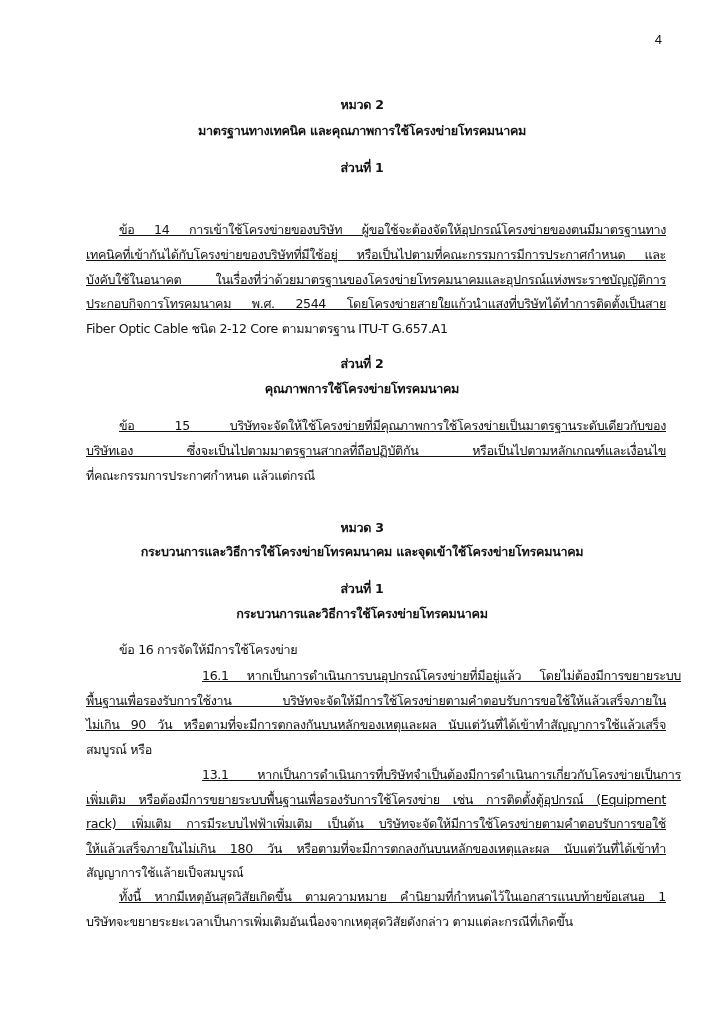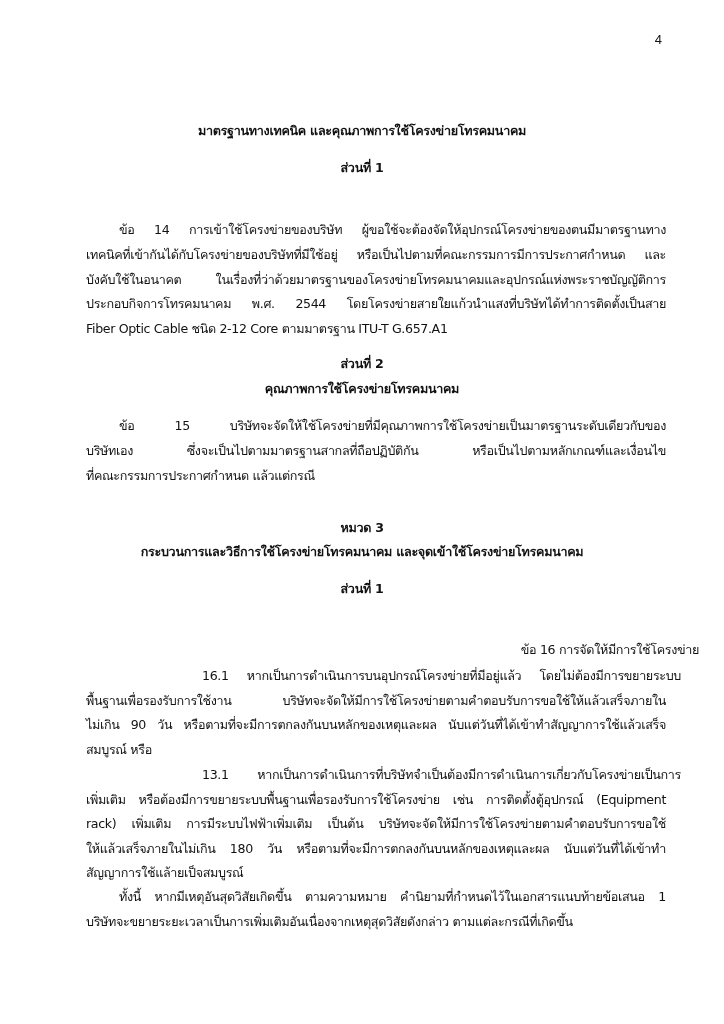--- a/index.html
+++ b/index.html
@@ -2,49 +2,51 @@
 <html><head>
 <meta charset="utf-8">
 <style>
   html, body { margin:0; padding:0; background:#ffffff; }
   body { width:724px; height:1024px; position:relative; overflow:hidden;
          font-family:"DejaVu Sans","Liberation Sans",sans-serif; color:#111; }
   .page { position:absolute; left:0; top:0; width:724px; height:1024px; background:#fff; }
   .pnum { position:absolute; right:62px; top:32px; font-size:13px; font-family:"Liberation Sans",sans-serif; }
   .ln { position:absolute; left:86px; width:580px; font-size:12.6px; line-height:18px; white-space:nowrap; letter-spacing:-0.35px; }
   .c { text-align:center; left:62px; width:600px; font-weight:bold; letter-spacing:-0.3px; }
-  .i1 { left:119px;text-align:right; }
+  .i1 { left:119px; }
   .i2 { left:202px; }
-  .j { text-align:justify; text-align-last:justify; }
+  .j { text-align:justify; text-align-last:justify;text-decoration:underline; }
 </style>
 </head>
 <body>
 
 <div class="page">
   <div class="pnum">4</div>
 
+  <div class="ln c" style="top:96px">หมวด 2</div>
   <div class="ln c" style="top:122px">มาตรฐานทางเทคนิค และคุณภาพการใช้โครงข่ายโทรคมนาคม</div>
   <div class="ln c" style="top:159px">ส่วนที่ 1</div>
 
   <div class="ln i1 j" style="top:221px;width:547px">ข้อ 14  การเข้าใช้โครงข่ายของบริษัท ผู้ขอใช้จะต้องจัดให้อุปกรณ์โครงข่ายของตนมีมาตรฐานทาง</div>
   <div class="ln j" style="top:246px">เทคนิคที่เข้ากันได้กับโครงข่ายของบริษัทที่มีใช้อยู่ หรือเป็นไปตามที่คณะกรรมการมีการประกาศกำหนด และ</div>
   <div class="ln j" style="top:271px">บังคับใช้ในอนาคต ในเรื่องที่ว่าด้วยมาตรฐานของโครงข่ายโทรคมนาคมและอุปกรณ์แห่งพระราชบัญญัติการ</div>
   <div class="ln j" style="top:295px">ประกอบกิจการโทรคมนาคม พ.ศ. 2544 โดยโครงข่ายสายใยแก้วนำแสงที่บริษัทได้ทำการติดตั้งเป็นสาย</div>
   <div class="ln" style="top:320px">Fiber Optic Cable ชนิด 2-12 Core ตามมาตรฐาน ITU-T G.657.A1</div>
 
   <div class="ln c" style="top:355px">ส่วนที่ 2</div>
   <div class="ln c" style="top:380px">คุณภาพการใช้โครงข่ายโทรคมนาคม</div>
 
   <div class="ln i1 j" style="top:417px;width:547px">ข้อ 15  บริษัทจะจัดให้ใช้โครงข่ายที่มีคุณภาพการใช้โครงข่ายเป็นมาตรฐานระดับเดียวกับของ</div>
   <div class="ln j" style="top:442px">บริษัทเอง ซึ่งจะเป็นไปตามมาตรฐานสากลที่ถือปฏิบัติกัน หรือเป็นไปตามหลักเกณฑ์และเงื่อนไข</div>
   <div class="ln" style="top:467px">ที่คณะกรรมการประกาศกำหนด แล้วแต่กรณี</div>
 
   <div class="ln c" style="top:519px">หมวด 3</div>
   <div class="ln c" style="top:543px">กระบวนการและวิธีการใช้โครงข่ายโทรคมนาคม และจุดเข้าใช้โครงข่ายโทรคมนาคม</div>
   <div class="ln c" style="top:580px">ส่วนที่ 1</div>
+  <div class="ln c" style="top:605px">กระบวนการและวิธีการใช้โครงข่ายโทรคมนาคม</div>
 
   <div class="ln i1" style="top:641px">ข้อ 16  การจัดให้มีการใช้โครงข่าย</div>
 
   <div class="ln i2 j" style="top:667px;width:479px">16.1  หากเป็นการดำเนินการบนอุปกรณ์โครงข่ายที่มีอยู่แล้ว โดยไม่ต้องมีการขยายระบบ</div>
   <div class="ln j" style="top:692px">พื้นฐานเพื่อรองรับการใช้งาน บริษัทจะจัดให้มีการใช้โครงข่ายตามคำตอบรับการขอใช้ให้แล้วเสร็จภายใน</div>
   <div class="ln j" style="top:716px">ไม่เกิน 90 วัน หรือตามที่จะมีการตกลงกันบนหลักของเหตุและผล นับแต่วันที่ได้เข้าทำสัญญาการใช้แล้วเสร็จ</div>
   <div class="ln" style="top:741px">สมบูรณ์ หรือ</div>
 
   <div class="ln i2 j" style="top:766px;width:479px">13.1  หากเป็นการดำเนินการที่บริษัทจำเป็นต้องมีการดำเนินการเกี่ยวกับโครงข่ายเป็นการ</div>
   <div class="ln j" style="top:815px">rack) เพิ่มเติม การมีระบบไฟฟ้าเพิ่มเติม เป็นต้น บริษัทจะจัดให้มีการใช้โครงข่ายตามคำตอบรับการขอใช้</div>

